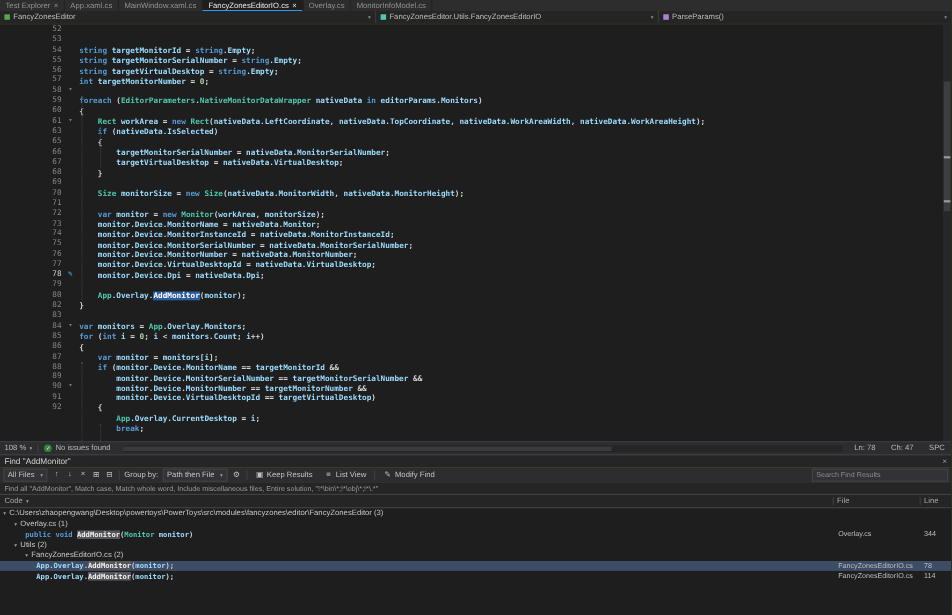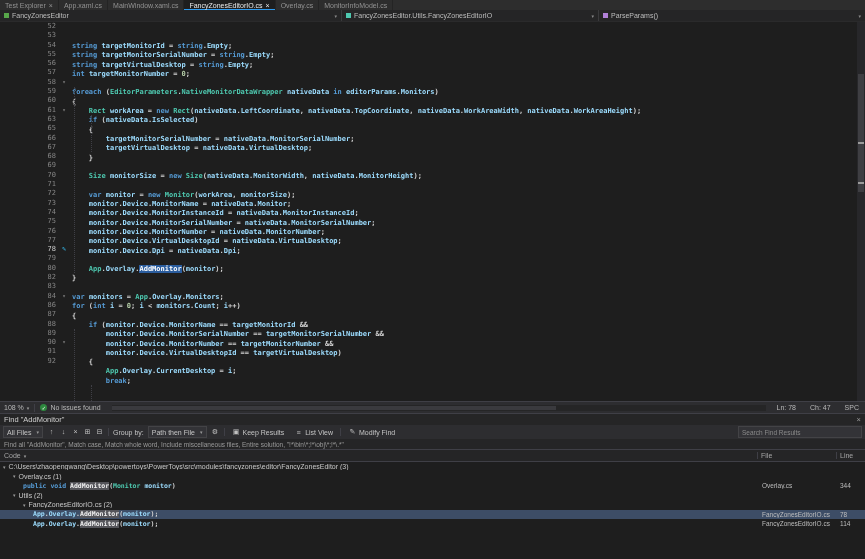--- a/index.html
+++ b/index.html
@@ -151,20 +151,21 @@
         <div class="code-line"><span class="ln">74</span><span class="fold"></span><span class="toks"><span class="tk-p">    </span><span class="tk-v">monitor</span><span class="tk-p">.</span><span class="tk-v">Device</span><span class="tk-p">.</span><span class="tk-v">MonitorNumber</span><span class="tk-p"> = </span><span class="tk-v">nativeData</span><span class="tk-p">.</span><span class="tk-v">MonitorNumber</span><span class="tk-p">;</span></span></div>
         <div class="code-line"><span class="ln">75</span><span class="fold"></span><span class="toks"><span class="tk-p">    </span><span class="tk-v">monitor</span><span class="tk-p">.</span><span class="tk-v">Device</span><span class="tk-p">.</span><span class="tk-v">VirtualDesktopId</span><span class="tk-p"> = </span><span class="tk-v">nativeData</span><span class="tk-p">.</span><span class="tk-v">VirtualDesktop</span><span class="tk-p">;</span></span></div>
         <div class="code-line"><span class="ln">76</span><span class="fold"></span><span class="toks"><span class="tk-p">    </span><span class="tk-v">monitor</span><span class="tk-p">.</span><span class="tk-v">Device</span><span class="tk-p">.</span><span class="tk-v">Dpi</span><span class="tk-p"> = </span><span class="tk-v">nativeData</span><span class="tk-p">.</span><span class="tk-v">Dpi</span><span class="tk-p">;</span></span></div>
         <div class="code-line"><span class="ln">77</span><span class="fold"></span><span class="toks"></span></div>
         <div class="code-line"><span class="ln active">78</span><span class="fold pencil">✎</span><span class="toks"><span class="tk-p">    </span><span class="tk-t">App</span><span class="tk-p">.</span><span class="tk-v">Overlay</span><span class="tk-p">.</span><span class="tk-sel">AddMonitor</span><span class="tk-p">(</span><span class="tk-v">monitor</span><span class="tk-p">);</span></span></div>
         <div class="code-line"><span class="ln">79</span><span class="fold"></span><span class="toks"><span class="tk-p">}</span></span></div>
         <div class="code-line"><span class="ln">80</span><span class="fold"></span><span class="toks"></span></div>
         <div class="code-line"><span class="ln">82</span><span class="fold"></span><span class="toks"><span class="tk-k">var</span><span class="tk-p"> </span><span class="tk-v">monitors</span><span class="tk-p"> = </span><span class="tk-t">App</span><span class="tk-p">.</span><span class="tk-v">Overlay</span><span class="tk-p">.</span><span class="tk-v">Monitors</span><span class="tk-p">;</span></span></div>
         <div class="code-line"><span class="ln">83</span><span class="fold"></span><span class="toks"><span class="tk-k">for</span><span class="tk-p"> (</span><span class="tk-k">int</span><span class="tk-p"> </span><span class="tk-v">i</span><span class="tk-p"> = </span><span class="tk-n">0</span><span class="tk-p">; </span><span class="tk-v">i</span><span class="tk-p"> &lt; </span><span class="tk-v">monitors</span><span class="tk-p">.</span><span class="tk-v">Count</span><span class="tk-p">; </span><span class="tk-v">i</span><span class="tk-p">++)</span></span></div>
         <div class="code-line"><span class="ln">84</span><span class="fold">▾</span><span class="toks"><span class="tk-p">{</span></span></div>
+        <div class="code-line"><span class="ln">85</span><span class="fold"></span><span class="toks"><span class="tk-p">    </span><span class="tk-k">var</span><span class="tk-p"> </span><span class="tk-v">monitor</span><span class="tk-p"> = </span><span class="tk-v">monitors</span><span class="tk-p">[</span><span class="tk-v">i</span><span class="tk-p">];</span></span></div>
         <div class="code-line"><span class="ln">86</span><span class="fold"></span><span class="toks"><span class="tk-p">    </span><span class="tk-k">if</span><span class="tk-p"> (</span><span class="tk-v">monitor</span><span class="tk-p">.</span><span class="tk-v">Device</span><span class="tk-p">.</span><span class="tk-v">MonitorName</span><span class="tk-p"> == </span><span class="tk-v">targetMonitorId</span><span class="tk-p"> &amp;&amp;</span></span></div>
         <div class="code-line"><span class="ln">87</span><span class="fold"></span><span class="toks"><span class="tk-p">        </span><span class="tk-v">monitor</span><span class="tk-p">.</span><span class="tk-v">Device</span><span class="tk-p">.</span><span class="tk-v">MonitorSerialNumber</span><span class="tk-p"> == </span><span class="tk-v">targetMonitorSerialNumber</span><span class="tk-p"> &amp;&amp;</span></span></div>
         <div class="code-line"><span class="ln">88</span><span class="fold"></span><span class="toks"><span class="tk-p">        </span><span class="tk-v">monitor</span><span class="tk-p">.</span><span class="tk-v">Device</span><span class="tk-p">.</span><span class="tk-v">MonitorNumber</span><span class="tk-p"> == </span><span class="tk-v">targetMonitorNumber</span><span class="tk-p"> &amp;&amp;</span></span></div>
         <div class="code-line"><span class="ln">89</span><span class="fold"></span><span class="toks"><span class="tk-p">        </span><span class="tk-v">monitor</span><span class="tk-p">.</span><span class="tk-v">Device</span><span class="tk-p">.</span><span class="tk-v">VirtualDesktopId</span><span class="tk-p"> == </span><span class="tk-v">targetVirtualDesktop</span><span class="tk-p">)</span></span></div>
         <div class="code-line"><span class="ln">90</span><span class="fold">▾</span><span class="toks"><span class="tk-p">    {</span></span></div>
         <div class="code-line"><span class="ln">91</span><span class="fold"></span><span class="toks"><span class="tk-p">        </span><span class="tk-t">App</span><span class="tk-p">.</span><span class="tk-v">Overlay</span><span class="tk-p">.</span><span class="tk-v">CurrentDesktop</span><span class="tk-p"> = </span><span class="tk-v">i</span><span class="tk-p">;</span></span></div>
         <div class="code-line"><span class="ln">92</span><span class="fold"></span><span class="toks"><span class="tk-p">        </span><span class="tk-k">break</span><span class="tk-p">;</span></span></div>
       </div>
     <div class="guide" style="left:74px;top:65px;height:186px"></div>
     <div class="guide" style="left:91px;top:93px;height:37px"></div>

